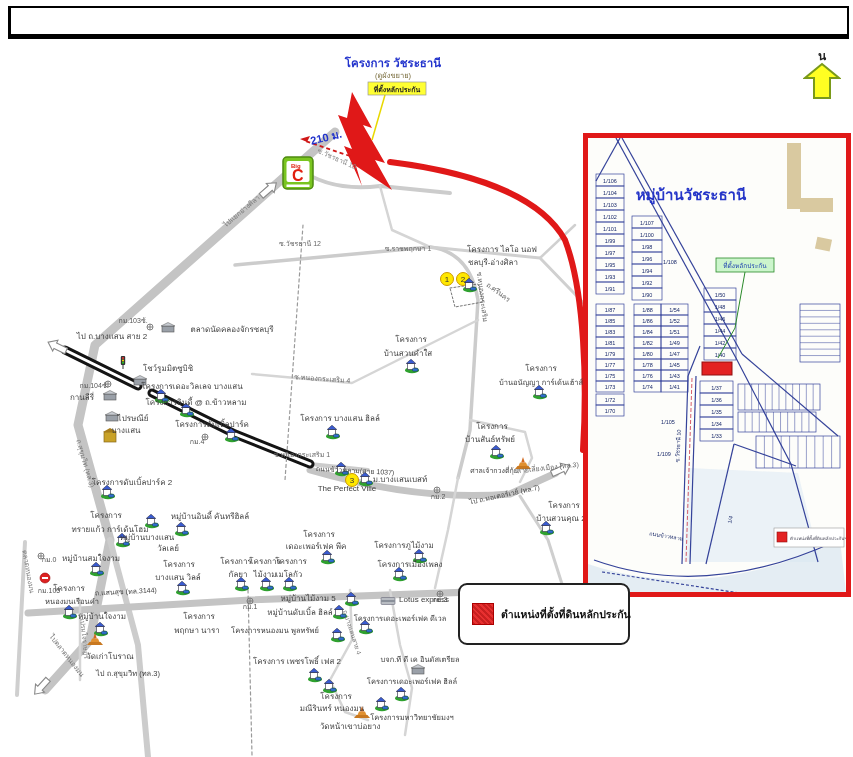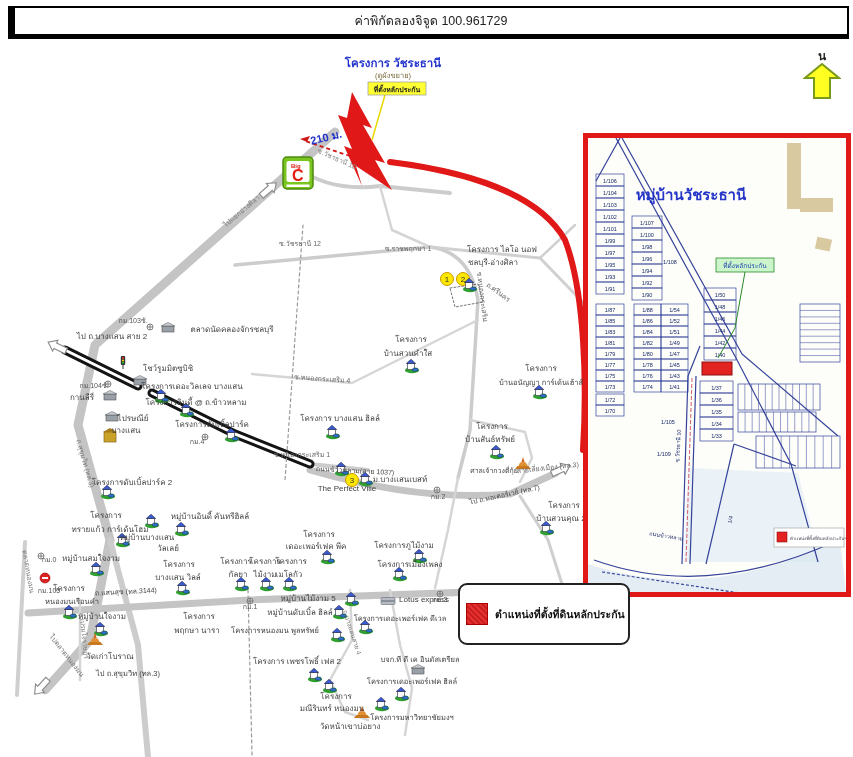--- a/index.html
+++ b/index.html
@@ -12,33 +12,32 @@
   
   .north{position:absolute;left:798px;top:50px;width:48px;height:62px;text-align:center;z-index:30;}
   .north .n-label{font-size:12px;font-weight:bold;color:#222;line-height:12px;}
   
   #map-svg{position:absolute;left:0;top:0;width:853px;height:757px;z-index:1;}
   
   .inset{position:absolute;left:583px;top:133px;width:258px;height:454px;border:5px solid #e01818;background:#fdfdfa;z-index:20;}
   #inset-svg{width:258px;height:454px;display:block;}
   
   .legend{position:absolute;left:458px;top:583px;width:172px;height:62px;border:2px solid #222;border-radius:9px;
-    background:#fff;z-index:25;display:flex;flex-direction:column;justify-content:center;gap:7px;padding:2px 6px;box-sizing:border-box;}
+    background:#fff;z-index:25;display:flex;flex-direction:column;justify-content:center;gap:7px;padding:2px 12px;box-sizing:border-box;}
   .legend-row{display:flex;align-items:center;gap:7px;}
   .legend-swatch{width:20px;height:20px;background:#e83030;border:1px solid #a00;
     background-image:repeating-linear-gradient(45deg,rgba(140,0,0,.35) 0 2px,transparent 2px 4px);flex:0 0 auto;}
   .legend-circle{width:18px;height:18px;border-radius:50%;background:#ffec00;border:1px solid #555;flex:0 0 auto;}
   .legend-label{font-size:10.5px;font-weight:bold;color:#111;white-space:nowrap;}
   text{font-family:"Liberation Sans",sans-serif;}
 </style>
 </head>
 <body>
 
 <div class="coord-bar">
-  <div class="coord-cell right">ค่าพิกัดลองจิจูด 100.961729</div>
 </div>
 
 <div class="north">
   <div class="n-label">น</div>
   <svg width="38" height="38" viewBox="0 0 38 38">
     <path d="M19,2 L36,16 L27,16 L27,36 L11,36 L11,16 L2,16 Z" fill="#ffff22" stroke="#7a9a1a" stroke-width="2"></path>
   </svg>
 </div>
 
 <svg id="map-svg" viewBox="0 0 853 757">

